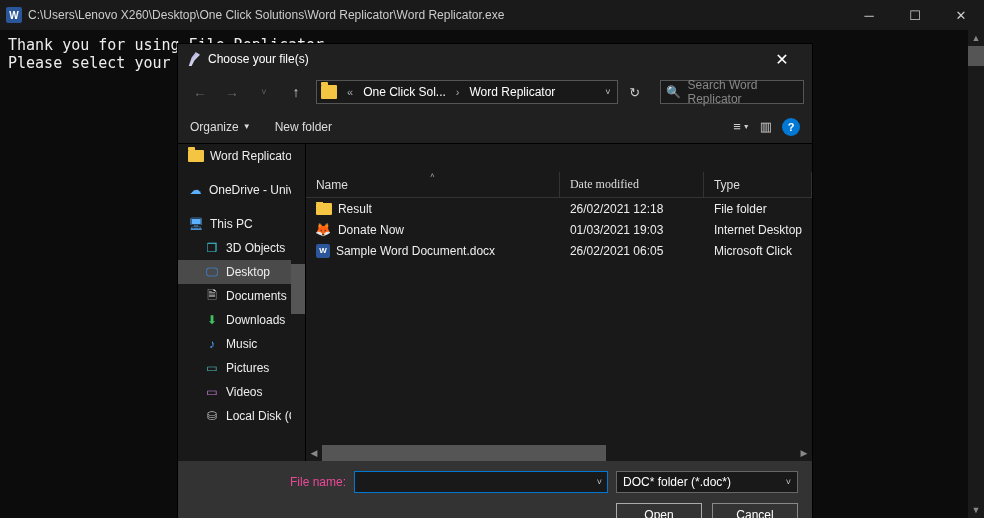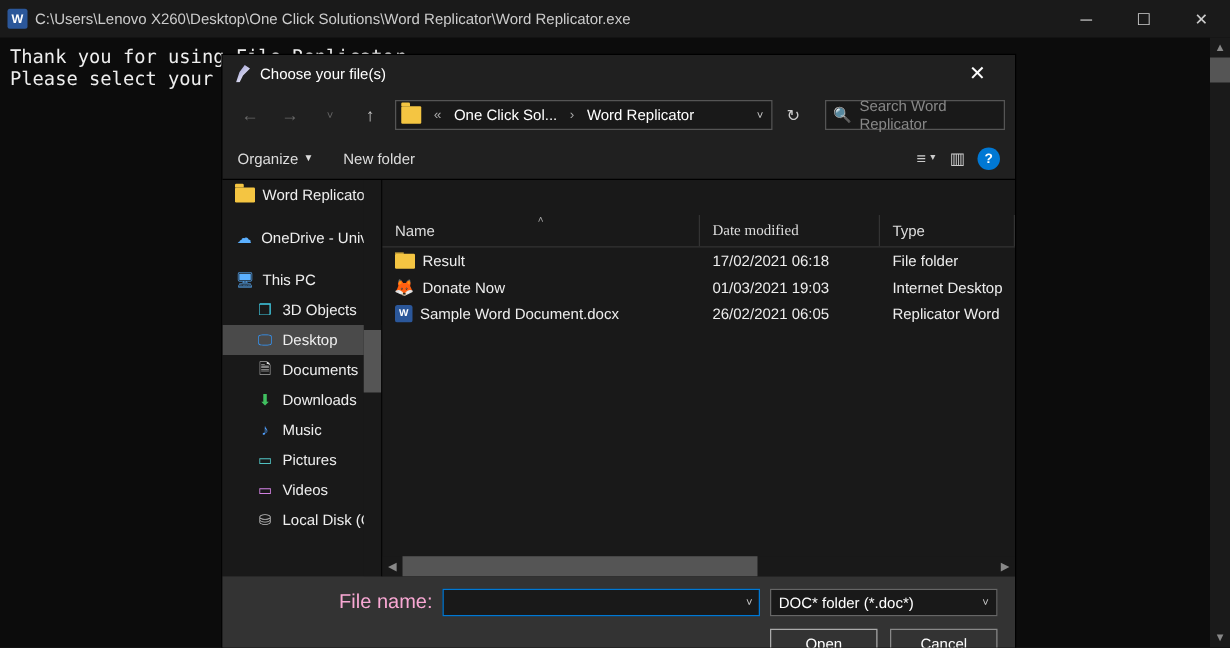--- a/index.html
+++ b/index.html
@@ -104,21 +104,21 @@
   .row-icon.folder::before{content:'';position:absolute;top:-3px;left:0;width:7px;height:3px;background:#f4c542;border-radius:1px 1px 0 0;}
   .row-icon.ff{color:#ff5030;font-size:13px;}
   .row-icon.word{width:14px;height:14px;background:#2b579a;color:#fff;font-size:8px;font-weight:bold;display:flex;align-items:center;justify-content:center;border-radius:2px;}
   .hscroll{height:16px;background:#191919;display:flex;}
   .hscroll .ar{width:16px;display:flex;align-items:center;justify-content:center;color:#888;font-size:9px;}
   .hscroll .track{flex:1;position:relative;}
   .hscroll .thumb{position:absolute;left:0;width:60%;height:16px;background:#555;top:0;}
 
   .footer{background:#333;padding:10px 14px 12px;}
   .fn-row{display:flex;align-items:center;gap:8px;justify-content:flex-end;margin-bottom:10px;}
-  .fn-label{color:#f9a8d4;font-size:16px;}
+  .fn-label{color:#ec4899;font-size:12px;}
   .fn-input{width:254px;height:22px;background:#191919;border:1px solid #0078d4;outline:none;color:#fff;padding:0 4px 0 4px;font-size:12px;}
   .fn-input-wrap{position:relative;display:flex;align-items:center;}
   .fn-type{width:182px;height:22px;background:#191919;border:1px solid #666;display:flex;align-items:center;padding:0 6px;color:#fff;font-size:12px;justify-content:space-between;}
   .btn-row{display:flex;gap:10px;justify-content:flex-end;}
   .btn{width:86px;height:24px;border:1px solid #888;background:#333;color:#fff;font-size:12px;display:flex;align-items:center;justify-content:center;}
   .btn.primary{border:1px solid #aaa;}
   .combo-arrow{font-size:9px;color:#ccc;}
 </style>
 </head>
 <body>
@@ -245,38 +245,38 @@
           </div>
         <div class="fv-col date">Date modified</div>
         <div class="fv-col type">Type</div>
       </div>
       <div class="fv-rows" id="fv-rows">
           <div class="fv-row">
             <div class="fv-cell name">
               <div class="row-icon folder"></div>
               <span>Result</span>
             </div>
-            <div class="fv-cell date">17/02/2021 06:18</div>
+            <div class="fv-cell date">26/02/2021 12:18</div>
             <div class="fv-cell type">File folder</div>
           </div>
           <div class="fv-row">
             <div class="fv-cell name">
               <div class="row-icon ff">🦊</div>
               <span>Donate Now</span>
             </div>
             <div class="fv-cell date">01/03/2021 19:03</div>
             <div class="fv-cell type">Internet Desktop</div>
           </div>
           <div class="fv-row">
             <div class="fv-cell name">
               <div class="row-icon word">W</div>
               <span>Sample Word Document.docx</span>
             </div>
             <div class="fv-cell date">26/02/2021 06:05</div>
-            <div class="fv-cell type">Replicator Word</div>
+            <div class="fv-cell type">Microsoft Click</div>
           </div>
         </div>
       <div class="hscroll">
         <div class="ar">◀</div>
         <div class="track">
             <div class="thumb"></div>
           </div>
         <div class="ar">▶</div>
       </div>
     </div>

